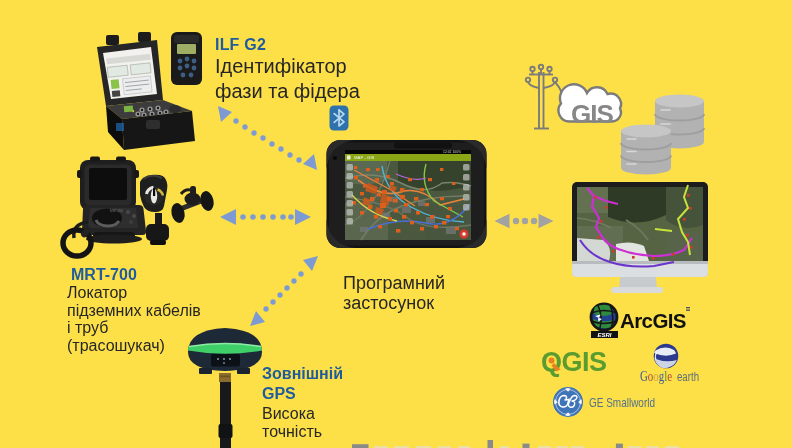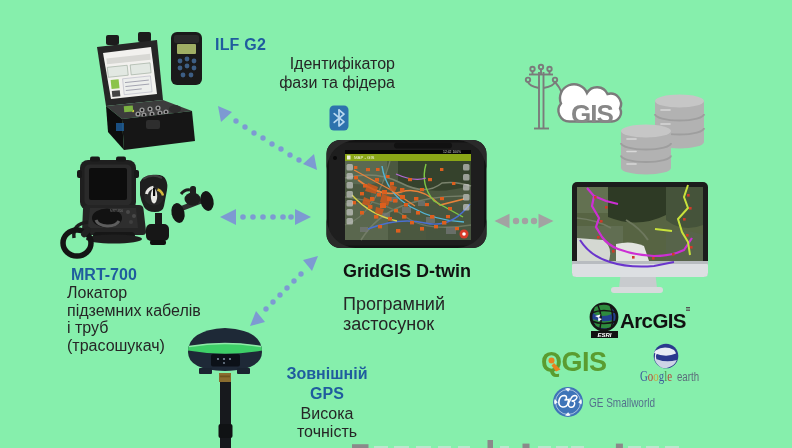--- a/index.html
+++ b/index.html
@@ -1,42 +1,41 @@
 <!DOCTYPE html>
 <html><head>
 <meta charset="utf-8">
 <style>
   html,body{margin:0;padding:0;}
-  #canvas{position:relative;width:792px;height:448px;background:#86efac;overflow:hidden;
+  #canvas{position:relative;width:792px;height:448px;background:#fde047;overflow:hidden;
           font-family:"Liberation Sans",sans-serif;}
   .abs{position:absolute;}
   .blue{color:#1f5c9e;font-weight:bold;}
   .blk{color:#262626;}
 </style>
 </head>
 <body>
 <div id="canvas">
 
 <div class="abs" style="left:215px;top:36px;width:180px;">
   <div class="blue" style="font-size:16px;line-height:18px;letter-spacing:0.2px;">ILF G2</div>
-  <div class="blk" style="font-size:16px;line-height:19px;text-align:right;">Ідентифікатор<br>фази та фідера</div>
+  <div class="blk" style="font-size:20px;line-height:25px;">Ідентифікатор<br>фази та фідера</div>
 </div>
 
 <div class="abs" style="left:67px;top:266px;width:136px;">
   <div class="blue" style="font-size:16px;line-height:18px;padding-left:4px;">MRT-700</div>
   <div class="blk" style="font-size:16px;line-height:17.7px;">Локатор<br>підземних кабелів<br>і труб<br>(трасошукач)</div>
 </div>
 
-<div class="abs" style="left:262px;top:364px;width:130px;text-align:center;">
+<div class="abs" style="left:262px;top:364px;width:130px;">
   <div class="blue" style="font-size:16px;line-height:20px;">Зовнішній<br>GPS</div>
   <div class="blk" style="font-size:16px;line-height:18.2px;margin-top:1px;">Висока<br>точність</div>
 </div>
 
 <div class="abs" style="left:343px;top:261px;width:160px;">
-  <div style="color:#111;font-weight:bold;font-size:18px;line-height:21px;">GridGIS D-twin</div>
   <div class="blk" style="font-size:18px;line-height:20px;margin-top:12px;">Програмний<br>застосунок</div>
 </div>
 
 <svg class="abs" style="left:0;top:0;" width="792" height="448" viewBox="0 0 792 448">
   <g fill="#8a8a8a">
     <rect x="352" y="444.2" width="16.5" height="3.8"></rect>
     <rect x="487.5" y="440" width="5.5" height="8"></rect>
     <rect x="522.5" y="443.6" width="7" height="4.4"></rect>
     <rect x="615.9" y="443.6" width="7" height="4.4"></rect>
   </g>

